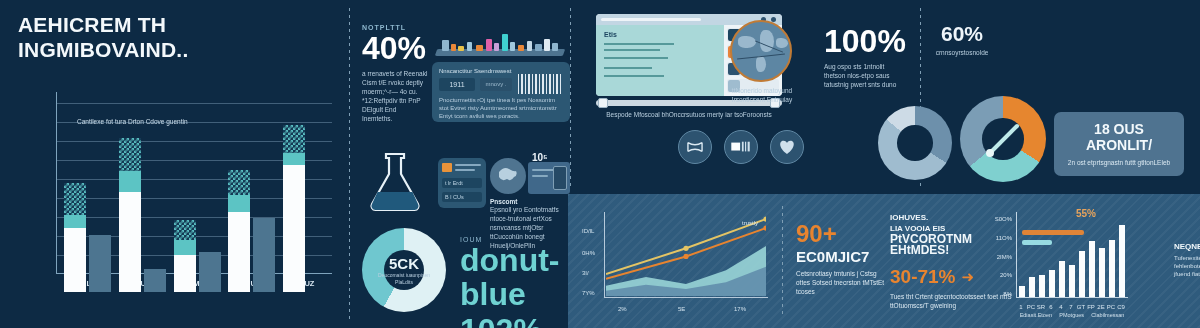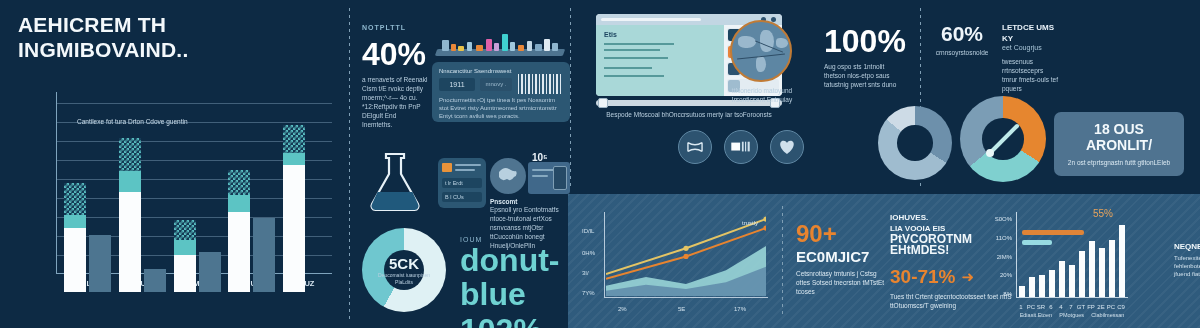--- a/index.html
+++ b/index.html
@@ -174,21 +174,21 @@
           <div class="bar-check" style="left: 0px; width: 22px; bottom: 138.975px; height: 28.4648px;"></div>
         </div>
       </div>
   </div>
 
   <div class="vdiv" style="left:349px"></div>
 
   <div class="col2">
     <div style="position:absolute;left:6px;top:24px;width:66px">
       <div class="kicker blur">NOTPLTTL</div>
-      <div class="bigstat" style="margin-top:6px">40%</div>
+      <div class="bigstat" style="margin-top:0">40%</div>
       <div class="body-sm blur" style="margin-top:4px">a rrenavets of Reenakl Cism t/E rvokc deptly moerm;^-r— 4o cu. *12:Reftpdiv ttn PnP DElgult End Inemteths.</div>
     </div>
 
     <div class="city">
       <div class="slab"></div>
       <b style="left:6px;width:7px;height:11px;background:#8fb6cf"></b>
       <b style="left:15px;width:5px;height:7px;background:#e8883a"></b>
       <b style="left:22px;width:6px;height:5px;background:#e8c24a"></b>
       <b style="left:31px;width:5px;height:9px;background:#9fc8dd"></b>
       <b style="left:40px;width:7px;height:6px;background:#e8883a"></b>
@@ -341,25 +341,20 @@
 
     <div class="donut" id="donutBlue" style="left: 54px; top: 106px; width: 74px; height: 74px; background: conic-gradient(rgb(109, 144, 171) 0deg, rgb(109, 144, 171) 122.4deg, rgb(159, 188, 207) 122.4deg, rgb(159, 188, 207) 309.6deg, rgb(205, 219, 230) 309.6deg, rgb(205, 219, 230) 360deg);">
         <div class="hole"></div>
       </div>
 
     <div style="position:absolute;left:104px;top:22px;width:68px;text-align:center">
       <div style="font-size:21px;font-weight:bold;color:#eef5fa" class="blur">60%</div>
       <div class="body-sm blur" style="margin-top:2px">crnnsoyrstosnolde</div>
     </div>
 
-    <div style="position:absolute;left:178px;top:22px;width:56px">
-      <div style="font-size:8px;font-weight:bold;color:#e8f1f8;line-height:11px" class="blur">LETDCE UMS KY</div>
-      <div style="font-size:7px;color:#a9c6d8" class="blur">eet Cougrjus</div>
-      <div class="body-sm blur" style="margin-top:6px">twesenuus rrtnsotseceprs tmrur fmets-ouls tef pquers</div>
-    </div>
 
     <div class="donut" id="donutOrange" style="left: 136px; top: 96px; width: 86px; height: 86px; background: conic-gradient(rgb(230, 134, 47) 0deg, rgb(230, 134, 47) 122.4deg, rgb(127, 208, 207) 122.4deg, rgb(127, 208, 207) 230.4deg, rgb(123, 157, 181) 230.4deg, rgb(123, 157, 181) 360deg);">
       <div class="hole"></div>
       <svg viewBox="0 0 86 86" width="86" height="86" style="position:absolute;inset:0">
         <line x1="31" y1="56" x2="57" y2="30" stroke="#bfeaea" stroke-width="4" stroke-linecap="round"></line>
         <circle cx="30" cy="57" r="4" fill="#eaf7f7"></circle>
       </svg>
     </div>
   </div>
 
@@ -449,20 +444,20 @@
           <div class="mb-xlab blur" style="left: 116px; bottom: 10px; width: 10px;">PC</div>
           <div class="mb-xlab blur" style="left: 126px; bottom: 10px; width: 10px;">C9</div>
           <div class="blur" style="position: absolute; left: 26px; right: 58px; bottom: 2px; display: flex; justify-content: space-around; font-size: 5.5px; color: rgb(207, 224, 236);">
             <span>Ediasit.Etoen</span>
             <span>PMotgues</span>
             <span>Clabilmessan</span>
           </div>
         </div>
       <div class="legend-bar" id="lgOrange" style="left: 32px; top: 22px; width: 62px; background: rgb(224, 132, 55);"></div>
       <div class="legend-bar" id="lgTeal" style="left: 32px; top: 32px; width: 30px; background: rgb(151, 219, 226);"></div>
-      <div style="position:absolute;left:103px;top:0px;font-size:10px;font-weight:normal;color:#e8a45c" class="blur">55%</div>
+      <div style="position:absolute;left:86px;top:0px;font-size:10px;font-weight:bold;color:#e8a45c" class="blur">55%</div>
       <div style="position:absolute;right:-44px;top:34px;width:56px">
         <div style="font-size:8px;font-weight:bold;color:#f0f7fb" class="blur">NEQNE.</div>
         <div style="font-size:6px;line-height:8px;color:#cfe0ec;margin-top:3px" class="blur">Tufenexitentic fehlenboteitasin jfuend fiatloin</div>
       </div>
     </div>
   </div>
 </div>
 
 </body></html>

